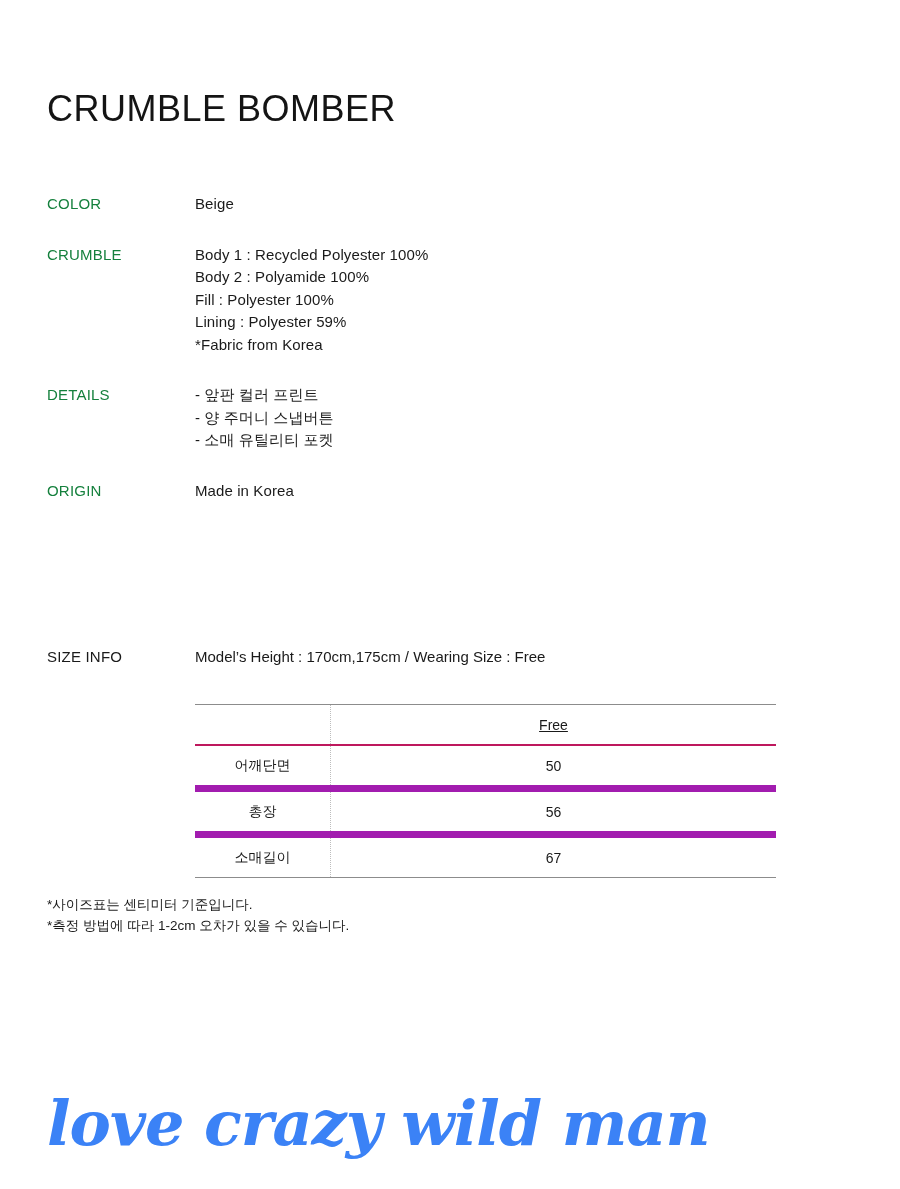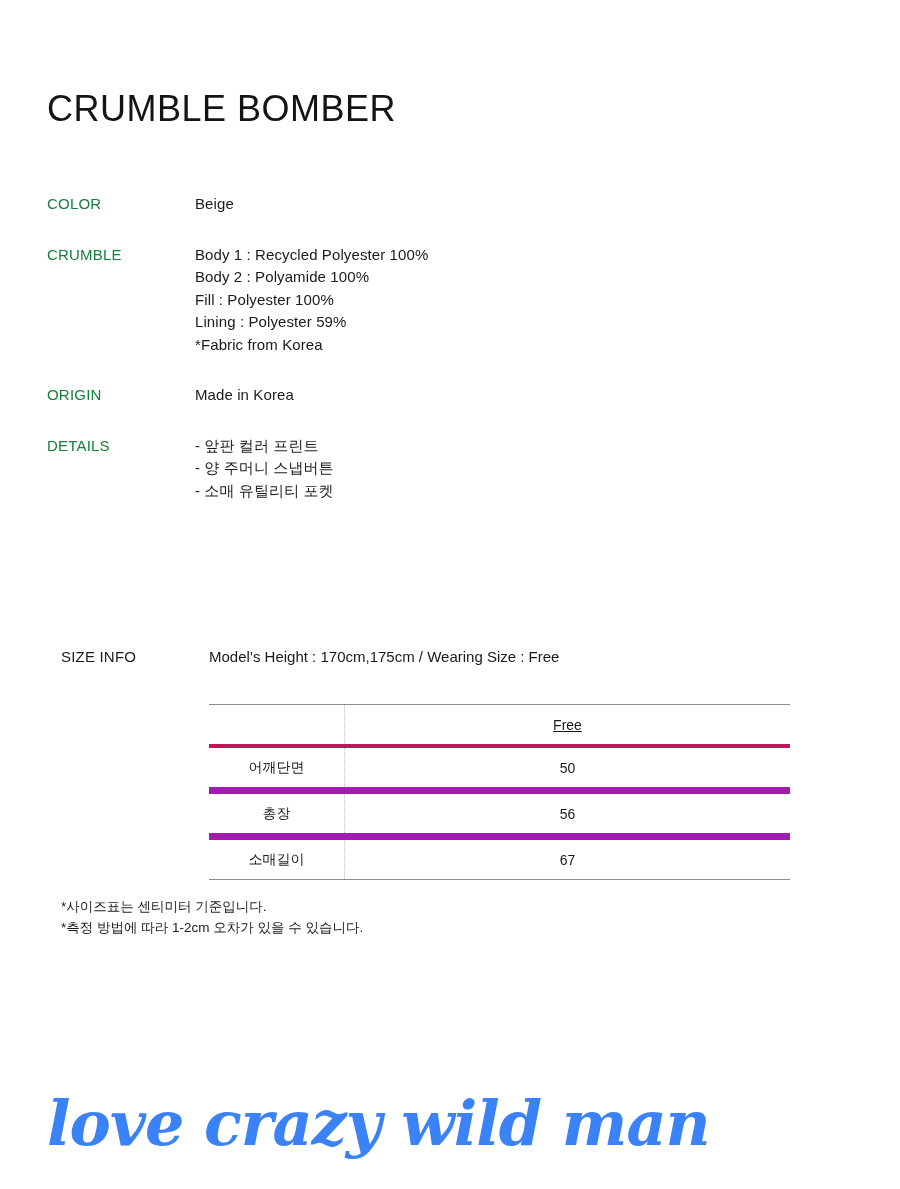--- a/index.html
+++ b/index.html
@@ -63,21 +63,21 @@
     color: #1a1a1a;
     letter-spacing: 0.1px;
   }
 
   .spec-value div {
     white-space: nowrap;
   }
 
   .size-block {
     position: absolute;
-    left: 61px;
+    left: 47px;
     top: 646px;
     width: 800px;
   }
 
   .size-head {
     display: flex;
     align-items: flex-start;
   }
 
   .size-label {
@@ -114,21 +114,21 @@
     height: 39px;
     font-size: 14px;
     font-weight: 400;
     color: #1a1a1a;
     text-align: center;
     padding: 0;
   }
 
   table.size-table thead th {
     border-top: 1px solid #8c8c8c;
-    border-bottom: 4px solid #be185d;
+    border-bottom: 2px solid #be185d;
     text-decoration: underline;
   }
 
   table.size-table tbody tr:last-child td {
     border-bottom: 1px solid #8c8c8c;
   }
 
   .col-name {
     width: 135px;
     border-right: 1px dotted #bdbdbd;
@@ -181,35 +181,35 @@
       <div class="spec-value">
         <div>Body 1 : Recycled Polyester 100%</div>
         <div>Body 2 : Polyamide 100%</div>
         <div>Fill : Polyester 100%</div>
         <div>Lining : Polyester 59%</div>
         <div>*Fabric from Korea</div>
       </div>
     </div>
 
     <div class="spec-row">
-      <div class="spec-label">ORIGIN</div>
-      <div class="spec-value">
-        <div>Made in Korea</div>
-      </div>
-    </div>
-
-    <div class="spec-row">
       <div class="spec-label">DETAILS</div>
       <div class="spec-value">
         <div>- 앞판 컬러 프린트</div>
         <div>- 양 주머니 스냅버튼</div>
         <div>- 소매 유틸리티 포켓</div>
       </div>
     </div>
 
+    <div class="spec-row">
+      <div class="spec-label">ORIGIN</div>
+      <div class="spec-value">
+        <div>Made in Korea</div>
+      </div>
+    </div>
+
   </div>
 
   <div class="size-block">
 
     <div class="size-head">
       <div class="size-label">SIZE INFO</div>
       <div class="size-model">Model’s Height : 170cm,175cm / Wearing Size : Free</div>
     </div>
 
     <div class="size-table-wrap">

